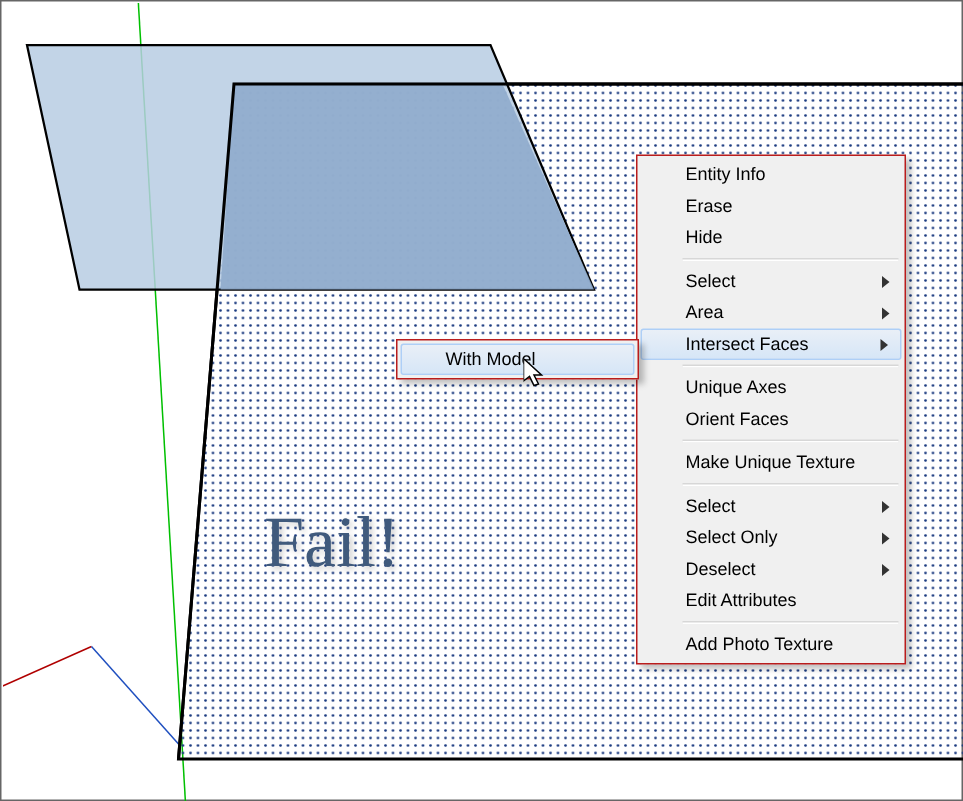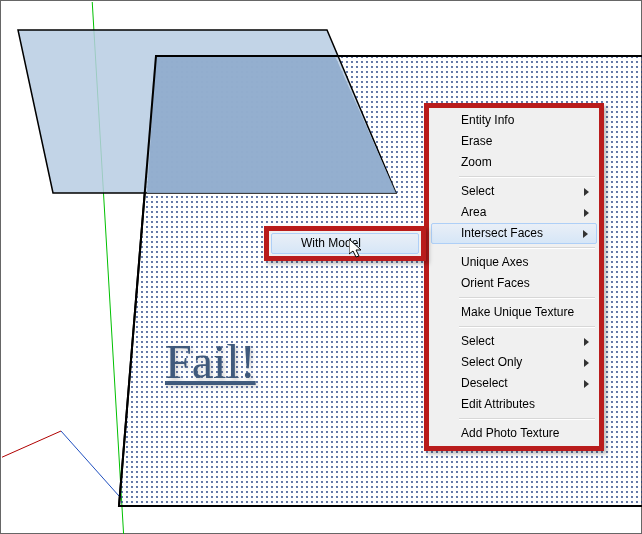--- a/index.html
+++ b/index.html
@@ -1,20 +1,20 @@
 <!DOCTYPE html>
 <html><head>
 <meta charset="utf-8">
 <style>
   html,body{margin:0;padding:0;width:642px;height:534px;overflow:hidden;font-family:"Segoe UI",Tahoma,Arial,sans-serif;font-size:12px;background:#fff;}
   .stage{position:relative;width:642px;height:534px;border:1px solid #666;box-sizing:border-box;background:#fff;}
   svg{position:absolute;top:0;left:0;}
-  .fail-text{position:absolute;left:164px;top:333px;color:#405a7c;font-family:Georgia,"Times New Roman",serif;font-size:48px;font-weight:normal;text-shadow:2px 2px 4px rgba(0,0,0,.2);user-select:none;text-decoration:underline;}
+  .fail-text{position:absolute;left:175px;top:333px;color:#405a7c;font-family:Georgia,"Times New Roman",serif;font-size:48px;font-weight:normal;text-shadow:2px 2px 4px rgba(0,0,0,.2);user-select:none;}
   
-  .menu{position:absolute;background:#f0f0f0;border:5px solid #b91c1c;box-shadow:3px 3px 4px rgba(0,0,0,.25);padding:2px;box-sizing:border-box;}
+  .menu{position:absolute;background:#f0f0f0;border:1px solid #b91c1c;box-shadow:3px 3px 4px rgba(0,0,0,.25);padding:2px;box-sizing:border-box;}
   .menu .item{position:relative;height:21px;line-height:21px;padding:0 28px 0 30px;color:#000;white-space:nowrap;cursor:default;}
   .menu .item.hl{background:linear-gradient(#e9eff7,#d6e6f7);border:1px solid #aecff7;border-radius:2px;padding:0 27px 0 29px;height:19px;line-height:19px;}
   .menu .sep{height:1px;margin:3px 2px 3px 28px;background:#d7d7d7;border-bottom:1px solid #ffffff;}
   .menu .arrow{position:absolute;right:8px;top:50%;transform:translateY(-50%);width:0;height:0;border-top:4px solid transparent;border-bottom:4px solid transparent;border-left:5px solid #333;}
   .main-menu{left:423px;top:102px;width:180px;}
   .sub-menu{left:263px;top:225px;width:162px;}
   .cursor{position:absolute;left:348px;top:238px;pointer-events:none;}
 </style>
 </head>
 <body>
@@ -43,21 +43,21 @@
 
     <polyline points="118,505 155,55 642,55" fill="none" stroke="#000" stroke-width="2"></polyline>
   </g>
 </svg>
 
 <div class="fail-text">Fail!</div>
 
 <div class="menu main-menu" id="mainMenu">
       <div class="item"><span>Entity Info</span></div>
       <div class="item"><span>Erase</span></div>
-      <div class="item"><span>Zoom</span></div>
+      <div class="item"><span>Hide</span></div>
       <div class="sep"></div>
       <div class="item"><span>Select</span><span class="arrow"></span></div>
       <div class="item"><span>Area</span><span class="arrow"></span></div>
       <div class="item hl"><span>Intersect Faces</span><span class="arrow"></span></div>
       <div class="sep"></div>
       <div class="item"><span>Unique Axes</span></div>
       <div class="item"><span>Orient Faces</span></div>
       <div class="sep"></div>
       <div class="item"><span>Make Unique Texture</span></div>
       <div class="sep"></div>

